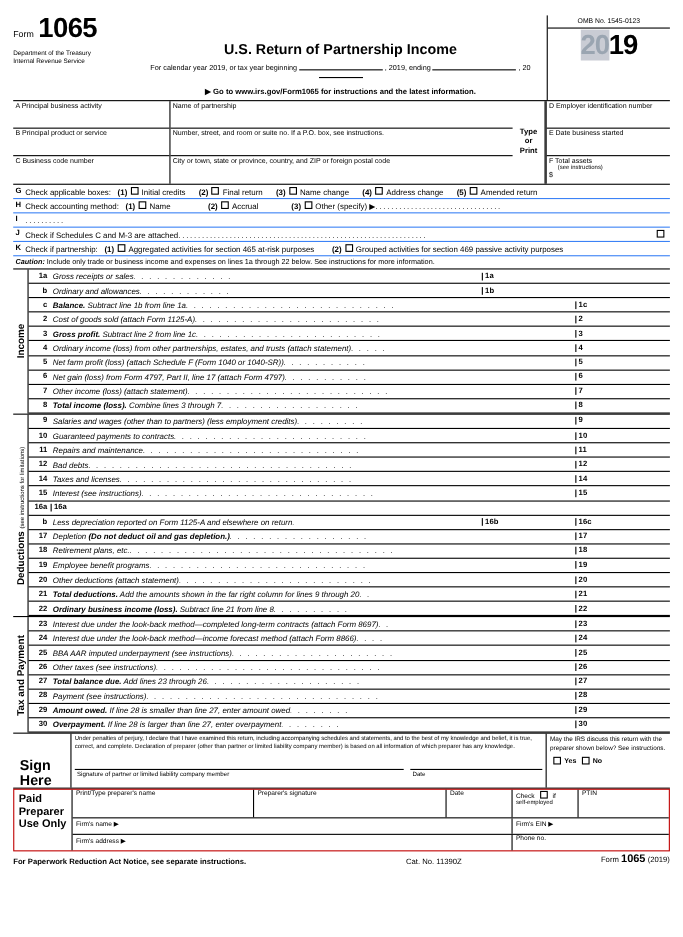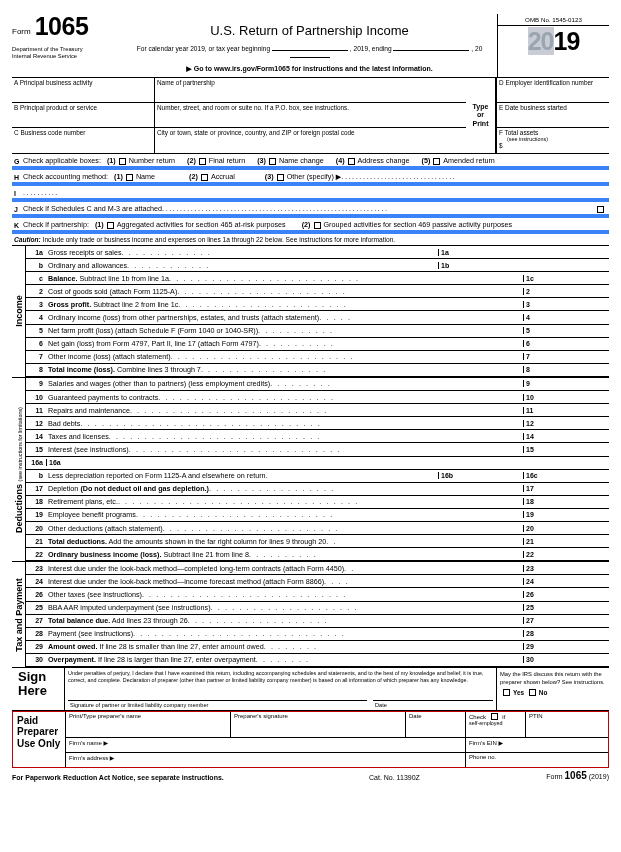--- a/index.html
+++ b/index.html
@@ -21,21 +21,21 @@
   .xs { font-size: 5.4px; }
 
   
   .hdr { display: flex; border-bottom: 1.6px solid #000; }
   .hdr-left { width: 110px; padding-right: 4px; }
   .form-no { display: flex; align-items: flex-end; gap: 4px; }
   .form-no .lbl { font-size: 8px; margin-bottom: 3px;}
   .form-no .num { font-size: 25px; font-weight: bold; letter-spacing: -0.5px; line-height: 1; }
   .dept { font-size: 5.8px; line-height: 1.25; margin-top: 7px; }
   .hdr-mid { flex: 1; text-align: center; padding: 0 4px; }
-  .title { font-size: 13px; font-weight: normal; margin-top: 9px; }
+  .title { font-size: 13px; font-weight: bold; margin-top: 23px; }
   .cal { font-size: 6.6px; margin-top: 7px; }
   .cal .u { display:inline-block; border-bottom: 1px solid #000; width: 76px; }
   .cal .u2 { display:inline-block; border-bottom: 1px solid #000; width: 40px; }
   .goto { font-size: 7px; font-weight: bold; margin-top: 6px; margin-bottom: 4px;}
   .hdr-right { width: 112px; text-align: center; border-left: 1px solid #000; }
   .omb { font-size: 6.2px; padding-top: 2px; border-bottom: 1px solid #000; padding-bottom: 2px;}
   .year { font-size: 25px; font-weight: bold; letter-spacing: -1px; padding-top: 1px;}
   .year .grey { color: #9aa5b1; }
 
   
@@ -44,50 +44,50 @@
   .ent-cell { height: 25px; border-bottom: 1px solid #000; padding: 1px 2px; position: relative; }
   .ent-cell:last-child { border-bottom: none; }
   .ent-mid { flex: 1; border-right: 1px solid #000; display: flex; }
   .type-col { width: 30px; border-right: 1px solid #000; display: flex; flex-direction: column;
               align-items: center; justify-content: center; font-weight: bold; font-size: 7px; line-height: 1.15; }
   .ent-mid-rows { flex: 1; }
   .ent-right { width: 112px; }
   .lt { font-size: 6.4px; }
 
   
-  .checkline { display: flex; align-items: flex-end; border-bottom: 4px solid #3b82f6; padding: 1.5px 2px; min-height: 12.5px;}
+  .checkline { display: flex; align-items: flex-start; border-bottom: 1px solid #3b82f6; padding: 1.5px 2px; min-height: 12.5px;}
   .alpha { width: 9px; font-weight: bold; font-size: 7px; }
   .cb { display: inline-block; width: 7px; height: 7px; border: 1px solid #000; margin: 0 3px; vertical-align: -1px; }
   .paren { font-weight: bold; }
 
   
   .caution { padding: 2px 2px; border-bottom: 1.4px solid #000; font-size: 6.6px; }
 
   
   .body { display: flex; border-bottom: 1px solid #000;}
   .side { width: 14px; border-right: 1px solid #000; position: relative; }
   .side span {
     position: absolute; left: 50%; top: 50%;
     transform: translate(-50%,-50%) rotate(-90deg);
     white-space: nowrap; font-weight: bold; font-size: 9px;
   }
   .side small { font-weight: normal; font-size: 5.4px; }
   .lines { flex: 1; }
   .ln { display: flex; align-items: center; border-bottom: 1px solid #000; height: 13.1px; }
   .lnum { width: 20px; text-align: right; padding-right: 3px; font-weight: bold; font-size: 7px; }
-  .desc { flex: 1; padding-left: 2px; display: flex; overflow: hidden; white-space: nowrap; }
+  .desc { flex: 1; padding-left: 2px; display: flex; overflow: hidden; white-space: nowrap; font-style: italic; }
   .amtA { width: 22px; border-left: 1px solid #000; text-align: left; padding-left: 2px; font-weight: bold; font-size: 7px;}
   .amtAbox { width: 63px; border-left: 1px solid #000; }
   .grey { background: #c9ccd4; }
   .endnum { width: 22px; border-left: 1px solid #000; text-align: left; padding-left: 2px; font-weight: bold; font-size: 7px; }
   .endbox { width: 64px; border-left: 1px solid #000; }
 
   
   .sign { display: flex; border-bottom: 1.4px solid #000; }
-  .sign-l { width: 52px; font-weight: bold; font-size: 13px; padding: 2px 0 0 6px; line-height: 1.05;}
+  .sign-l { width: 52px; font-weight: bold; font-size: 13px; padding: 22px 0 0 6px; line-height: 1.05;}
   .sign-m { flex: 1; border-left: 1px solid #000; border-right: 1px solid #000; padding: 2px 3px; }
   .perj { font-size: 5.4px; line-height: 1.25; }
   .sigrow { display: flex; margin-top: 16px; }
   .sigrow .s1 { flex: 1; border-top: 1px solid #000; padding-top: 1px; font-size: 5.6px; padding-left:2px;}
   .sigrow .s2 { width: 120px; border-top: 1px solid #000; margin-left: 6px; padding-top: 1px; font-size: 5.6px; padding-left:2px;}
   .sign-r { width: 112px; padding: 3px 3px; font-size: 5.8px; line-height: 1.3; }
   .yesno { margin-top: 3px; font-weight: bold; font-size: 6.4px; }
 
   
   .paid { display: flex; border: 1.3px solid #c00000; }
@@ -184,21 +184,21 @@
         <div class="lt">$</div>
       </div>
     </div>
   </div>
 
   <div class="checkline">
     <span class="alpha">G</span>
     <span>Check applicable boxes:</span>
     <span class="paren" style="margin-left:6px">(1)</span>
     <span class="cb"></span>
-    <span>Number return</span>
+    <span>Initial credits</span>
     <span class="paren" style="margin-left:12px">(2)</span>
     <span class="cb"></span>
     <span>Final return</span>
     <span class="paren" style="margin-left:12px">(3)</span>
     <span class="cb"></span>
     <span>Name change</span>
     <span class="paren" style="margin-left:12px">(4)</span>
     <span class="cb"></span>
     <span>Address change</span>
     <span class="paren" style="margin-left:12px">(5)</span>
@@ -501,51 +501,51 @@
   </div>
 
   <div class="body">
     <div class="side">
         <span>Tax and Payment</span>
       </div>
     <div class="lines">
       <div class="ln">
         <div class="lnum">23</div>
         <div class="desc">
-            <span>Interest due under the look-back method—completed long-term contracts (attach Form 4450)</span>
+            <span>Interest due under the look-back method—completed long-term contracts (attach Form 8697)</span>
             <span class="dotfill"> . .</span>
           </div>
         <div class="endnum">23</div>
         <div class="endbox"></div>
       </div>
       <div class="ln">
         <div class="lnum">24</div>
         <div class="desc">
             <span>Interest due under the look-back method—income forecast method (attach Form 8866)</span>
             <span class="dotfill"> . . . .</span>
           </div>
         <div class="endnum">24</div>
         <div class="endbox"></div>
       </div>
       <div class="ln">
+        <div class="lnum">25</div>
+        <div class="desc">
+            <span>BBA AAR imputed underpayment (see instructions)</span>
+            <span class="dotfill"> . . . . . . . . . . . . . . . . . . . . .</span>
+          </div>
+        <div class="endnum">25</div>
+        <div class="endbox"></div>
+      </div>
+      <div class="ln">
         <div class="lnum">26</div>
         <div class="desc">
             <span>Other taxes (see instructions)</span>
             <span class="dotfill"> . . . . . . . . . . . . . . . . . . . . . . . . . . . . .</span>
           </div>
         <div class="endnum">26</div>
-        <div class="endbox"></div>
-      </div>
-      <div class="ln">
-        <div class="lnum">25</div>
-        <div class="desc">
-            <span>BBA AAR imputed underpayment (see instructions)</span>
-            <span class="dotfill"> . . . . . . . . . . . . . . . . . . . . .</span>
-          </div>
-        <div class="endnum">25</div>
         <div class="endbox"></div>
       </div>
       <div class="ln">
         <div class="lnum">27</div>
         <div class="desc">
             <span><b>Total balance due.</b> Add lines 23 through 26</span>
             <span class="dotfill"> . . . . . . . . . . . . . . . . . . . .</span>
           </div>
         <div class="endnum">27</div>
         <div class="endbox"></div>

